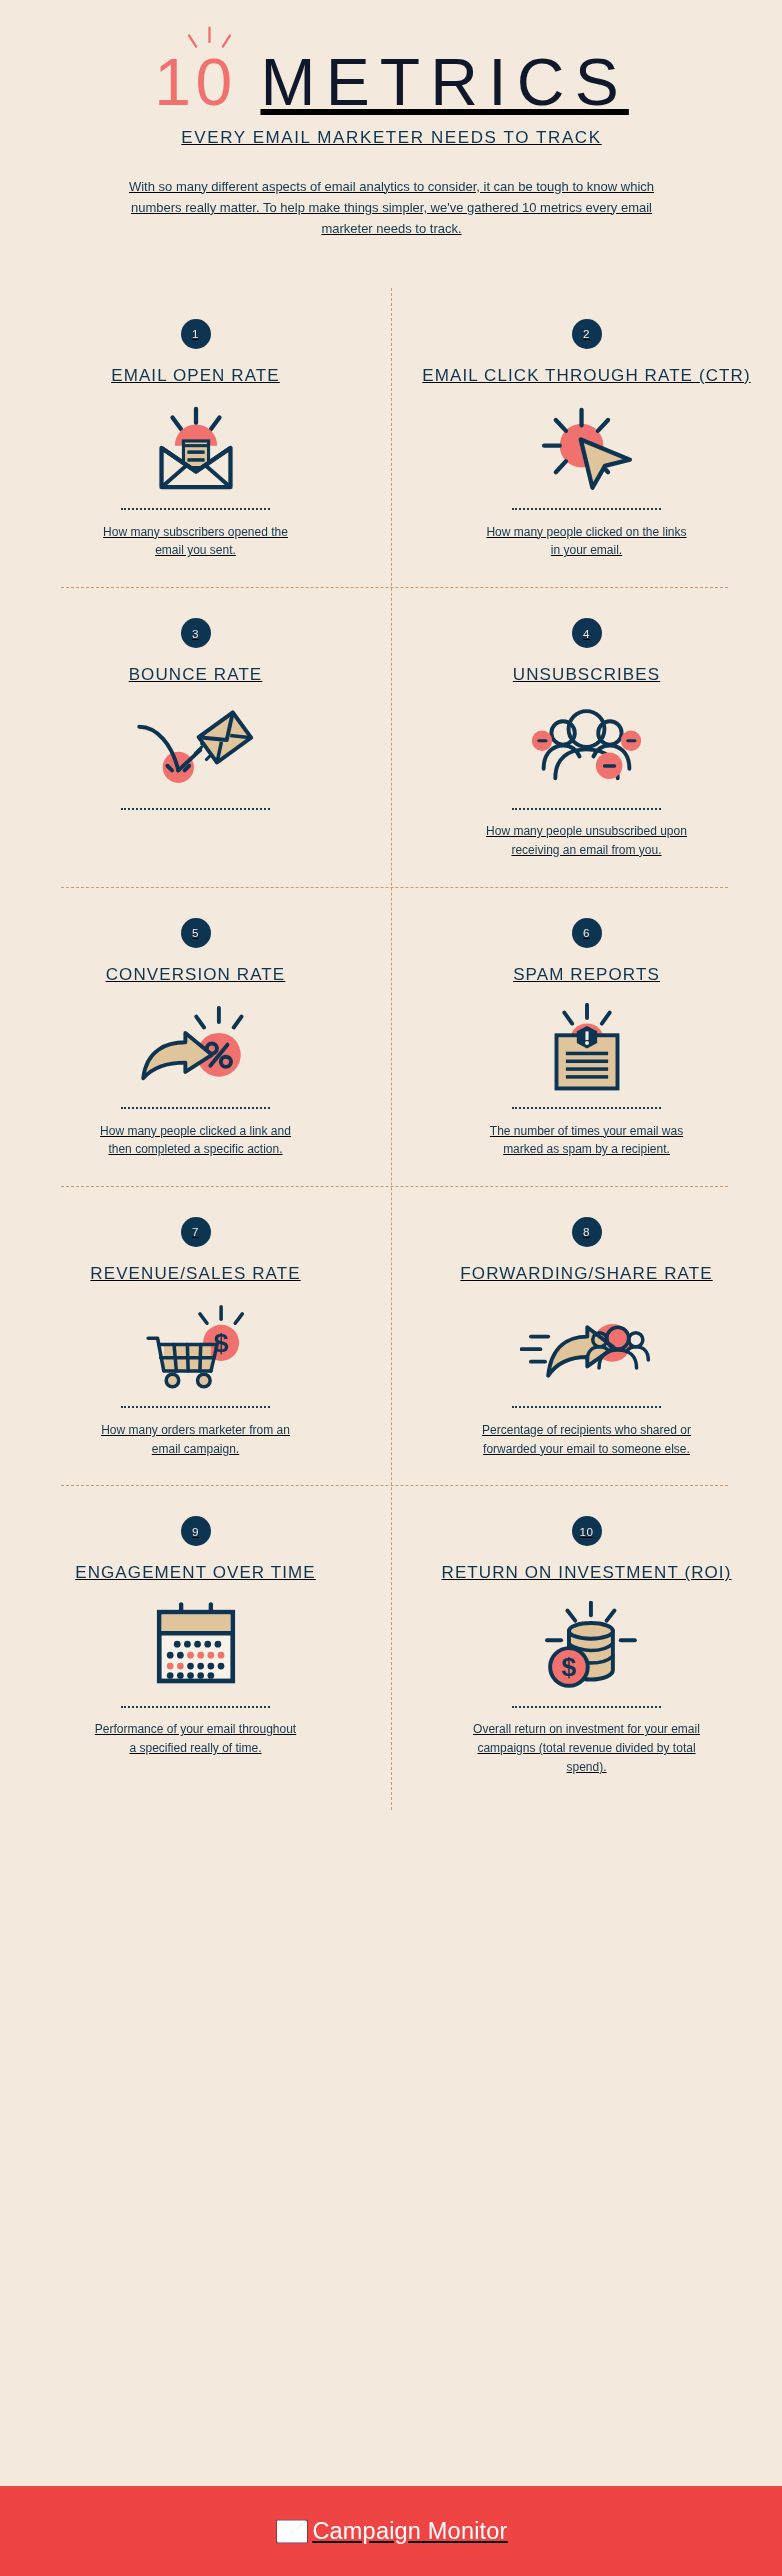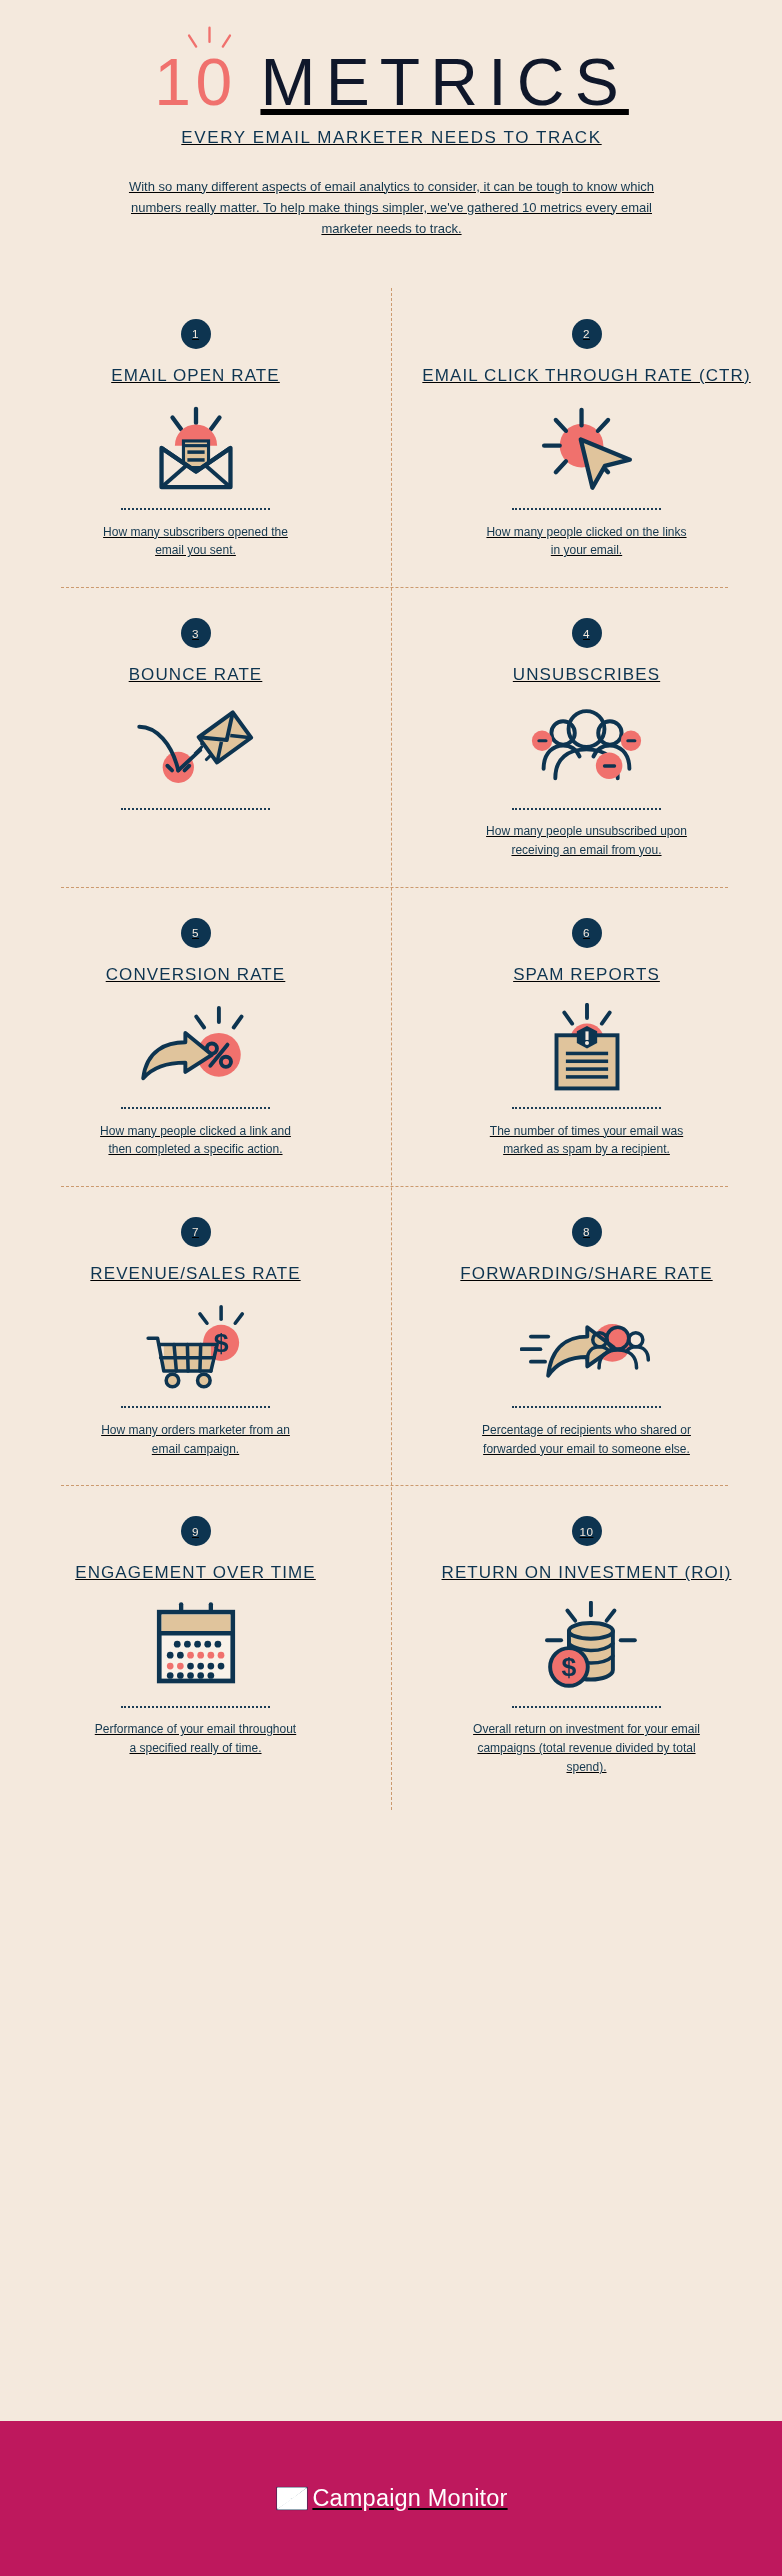--- a/index.html
+++ b/index.html
@@ -146,22 +146,22 @@
     text-align:center;
     font-size:12px;
     line-height:1.56;
     color:#14384f;
   }
   .desc.wide{ width:227px; }
 
   
   .footer{
     margin-top:auto;
-    background:#be185d;
-    height:155px;
+    background:#ef4444;
+    height:90px;
     display:flex;
     align-items:center;
     justify-content:center;
     gap:3px;
   }
   .footer-logo-name{
     color:#ffffff;
     font-size:23.5px;
     letter-spacing:0.2px;
     font-weight:400;

